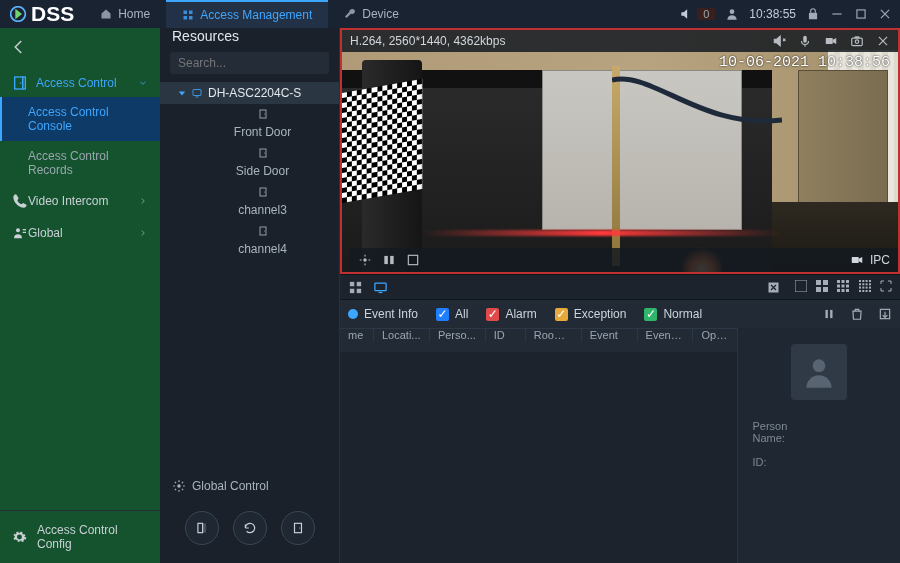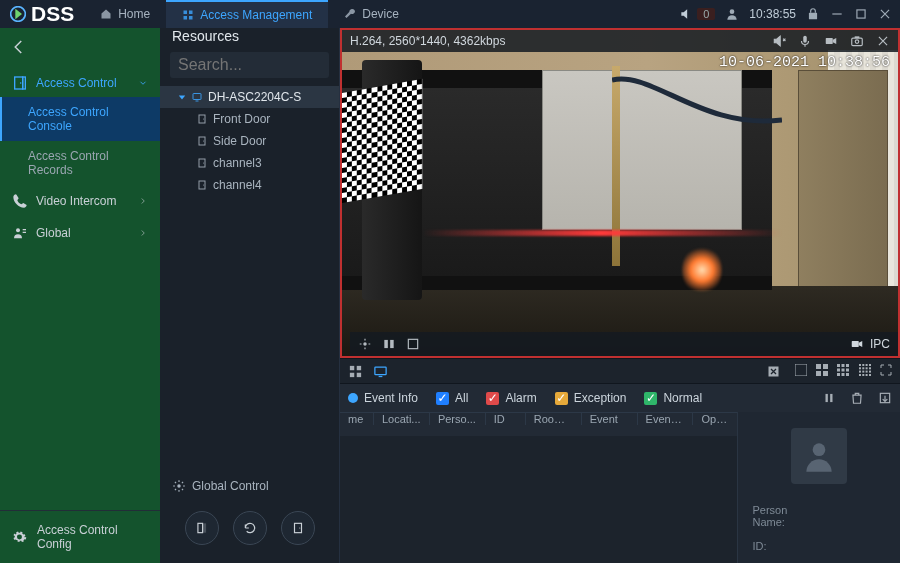--- a/index.html
+++ b/index.html
@@ -16,45 +16,45 @@
   .win-btn { width:14px; height:14px; display:flex; align-items:center; justify-content:center; cursor:pointer; opacity:.8; }
 
   .main { display: flex; height: calc(100% - 28px); }
   .nav-col { width: 160px; background: #14532d; display:flex; flex-direction:column; }
   .back-row { padding: 10px; }
   .back-arrow { width:18px;height:18px; cursor:pointer; color:#c9d0d6; }
   .nav-head { display:flex; align-items:center; gap:8px; padding: 6px 12px; color:#3da6ff; cursor:pointer; }
   .nav-head .chev { margin-left:auto; }
   .nav-item { display:flex; align-items:center; gap:8px; padding: 8px 12px 8px 28px; cursor:pointer; color:#9aa6b1; }
   .nav-item.sel { background:#0d3a66; color:#3da6ff; border-left:2px solid #3da6ff; padding-left:26px;}
-  .nav-cat { display:flex; align-items:center; gap:8px; padding:8px 12px; cursor:pointer; color:#c9d0d6; }
+  .nav-cat { display:flex; align-items:center; gap:0; padding:8px 12px; cursor:pointer; color:#c9d0d6; }
   .nav-cat .chev { margin-left:auto; opacity:.7; }
   .cat-icon { width:16px; height:16px; }
   .nav-bottom { margin-top:auto; display:flex; align-items:center; gap:10px; padding:12px; border-top:1px solid #222d38; cursor:pointer; }
 
   .res-col { width: 180px; background: #1a212a; display:flex; flex-direction:column; border-right:1px solid #253040;}
   .res-title { padding: 0 12px 8px; font-size:14px; color:#e1e7ec; }
   .search-wrap { display:flex; align-items:center; margin: 0 10px 8px; background:#232c37; border-radius:3px; padding:4px 8px; }
-  .search-wrap input { flex:1; background:transparent; border:none; outline:none; color:#c9d0d6; font-size:16px; }
+  .search-wrap input { flex:1; background:transparent; border:none; outline:none; color:#c9d0d6; font-size:12px; }
   .search-icon { width:14px; height:14px; opacity:.7; }
   .tree { font-size:12px; }
   .tree-row { display:flex; align-items:center; gap:5px; padding:4px 10px; cursor:pointer; color:#a9b4bf; white-space:nowrap; overflow:hidden; text-overflow:ellipsis;}
   .tree-row .tri { width:8px;height:8px; }
   .tree-row.root { padding-left:6px; color:#c9d0d6;}
   .tree-row.dev { padding-left:18px; background:#2b3643; color:#e1e7ec; }
-  .tree-row.ch { padding-left:36px; }
+  .tree-row.ch { padding-left:36px;flex-direction:column; }
   .tree-row .nicon { width:12px;height:12px; opacity:.85; }
   .res-bottom { margin-top:auto; }
   .global-ctrl { display:flex; align-items:center; gap:6px; padding:8px 12px; cursor:pointer; color:#a9b4bf; }
   .round-row { display:flex; gap:14px; justify-content:center; padding:10px 0 18px; }
   .round-btn { width:34px;height:34px;border-radius:50%;border:1px solid #3a4654; display:flex;align-items:center;justify-content:center; cursor:pointer; background:#1e2732;}
   .round-btn svg{width:14px;height:14px;}
 
   .content { flex:1; display:flex; flex-direction:column; background:#1c232c; min-width:0; }
-  .video-wrap { margin:0; border:2px solid #c03030; height:330px; position:relative; background:#5a5a5a; overflow:hidden; }
+  .video-wrap { margin:0; border:2px solid #c03030; height:246px; position:relative; background:#5a5a5a; overflow:hidden; }
   .video-top { position:absolute; top:0; left:0; right:0; height:22px; background:rgba(20,26,33,.85); display:flex; align-items:center; padding:0 8px; color:#d0d7dd; z-index:3;}
   .video-top-right { margin-left:auto; display:flex; gap:12px; align-items:center; }
   .video-top-right .ic { width:14px;height:14px; cursor:pointer; opacity:.85; }
   .video-bottom { position:absolute; left:8px;right:0;bottom:0; height:24px; background:rgba(20,26,33,.85); display:flex; align-items:center; padding:0 8px; color:#d0d7dd; z-index:3;}
   .video-bottom .vbic{ width:14px;height:14px; cursor:pointer; margin-right:10px; opacity:.85;}
   .video-bottom .rtxt { margin-left:auto; display:flex; align-items:center; gap:6px; }
   .ts-overlay { position:absolute; top:24px; right:8px; color:#fff; font-family: "Courier New", monospace; font-size:15px; z-index:2; text-shadow:0 0 2px #000;}
   .video-scene { position:absolute; inset:0; overflow:hidden; }
   .scene-wall { position:absolute; inset:0; background:linear-gradient(90deg,#b09a78 0%, #b8a381 55%, #ad9974 80%, #9e8d6b 100%); }
   .scene-door { position:absolute; right:10px; top:40px; width:90px; height:240px; background:linear-gradient(90deg,#8f7f5f,#7a6c50); border:1px solid #5a4e39;}

